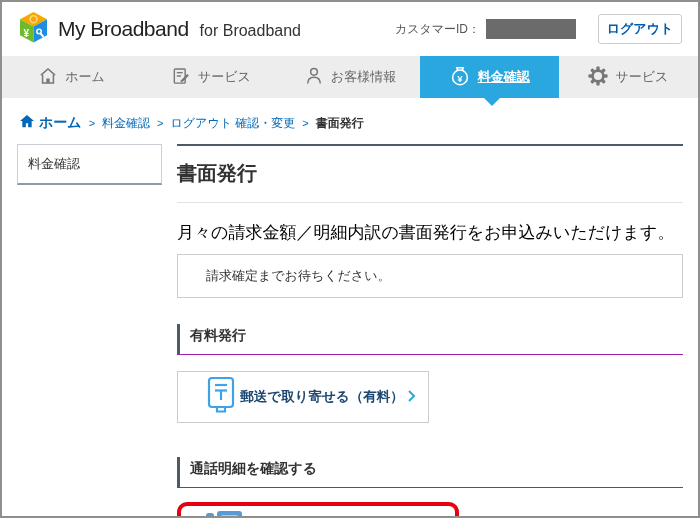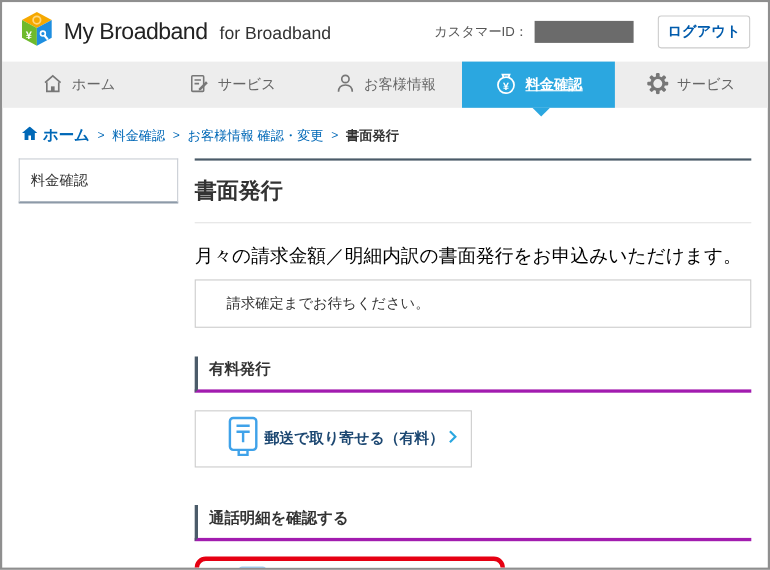--- a/index.html
+++ b/index.html
@@ -50,21 +50,21 @@
   .sidebar-item {
     border:1px solid #c9ced4; border-bottom:2px solid #8d9aa8;
     padding:10px 10px; font-size:13px; color:#333; background:#fff; cursor:pointer;
   }
   .main { flex:1; border-top:2px solid #4b5b69; }
   .page-title { font-size:20px; font-weight:bold; color:#333; padding:14px 0 15px 0; border-bottom:1px solid #e3e3e3; }
   .desc { font-size:17px; color:#000000; margin-top:18px; }
   .notice-box { border:1px solid #ccc; padding:12px 28px; font-size:13px; color:#333; margin-top:10px; }
 
   .section-head {
-    margin-top:26px; border-left:3px solid #4b5b69; border-bottom:3px solid #a21caf;
+    margin-top:26px; border-left:3px solid #4b5b69; border-bottom:1px solid #a21caf;
     padding:3px 0 9px 10px; font-size:14px; font-weight:bold; color:#333;
   }
   .section-head.second { margin-top:34px; }
 
   .action-btn {
     margin-top:16px; width:252px; height:52px; border:1px solid #ccc; background:#fff;
     display:flex; align-items:center; padding-left:26px; cursor:pointer;
   }
   .action-btn .btn-mid { flex:1; display:flex; align-items:center; justify-content:center; gap:4px; padding-right:10px; }
   .btn-label-navy { font-size:13.5px; font-weight:bold; color:#1d4872; }
@@ -174,21 +174,21 @@
       <span>
         <svg width="14" height="13" viewBox="0 0 24 22">
           <path d="M12 0 L24 10 H20 V21 H14 V14 H10 V21 H4 V10 H0 Z" fill="#0068b7"></path>
         </svg>
       </span>
       <span>ホーム</span>
     </a>
     <span class="bc-sep">&gt;</span>
     <a class="bc-link" href="#">料金確認</a>
     <span class="bc-sep">&gt;</span>
-    <a class="bc-link" href="#">お客様情報 確認・変更</a>
+    <a class="bc-link" href="#">ログアウト 確認・変更</a>
     <span class="bc-sep">&gt;</span>
     <span class="bc-current">書面発行</span>
   </div>
 
   <div class="content">
     <div class="sidebar">
       <div class="sidebar-item">料金確認</div>
     </div>
 
     <div class="main">

